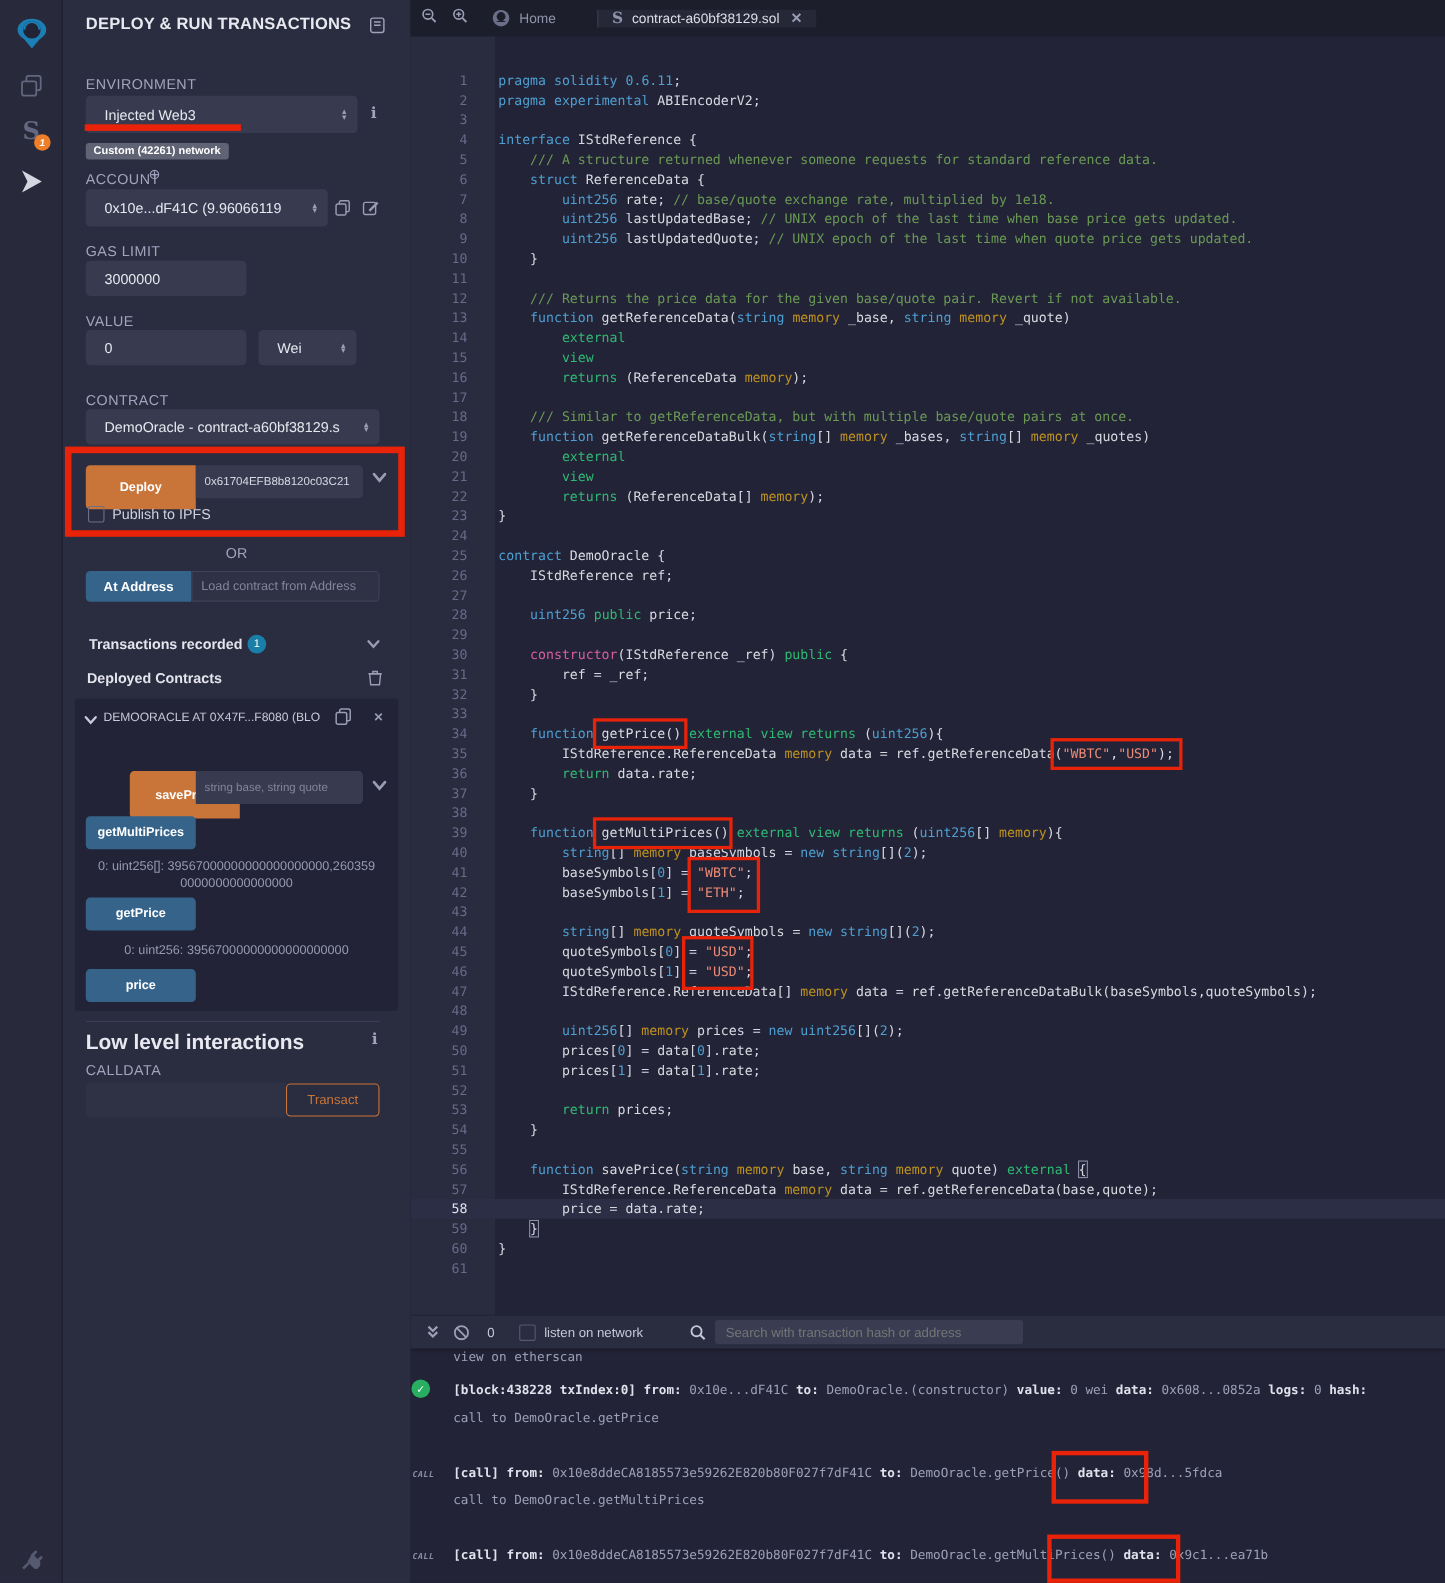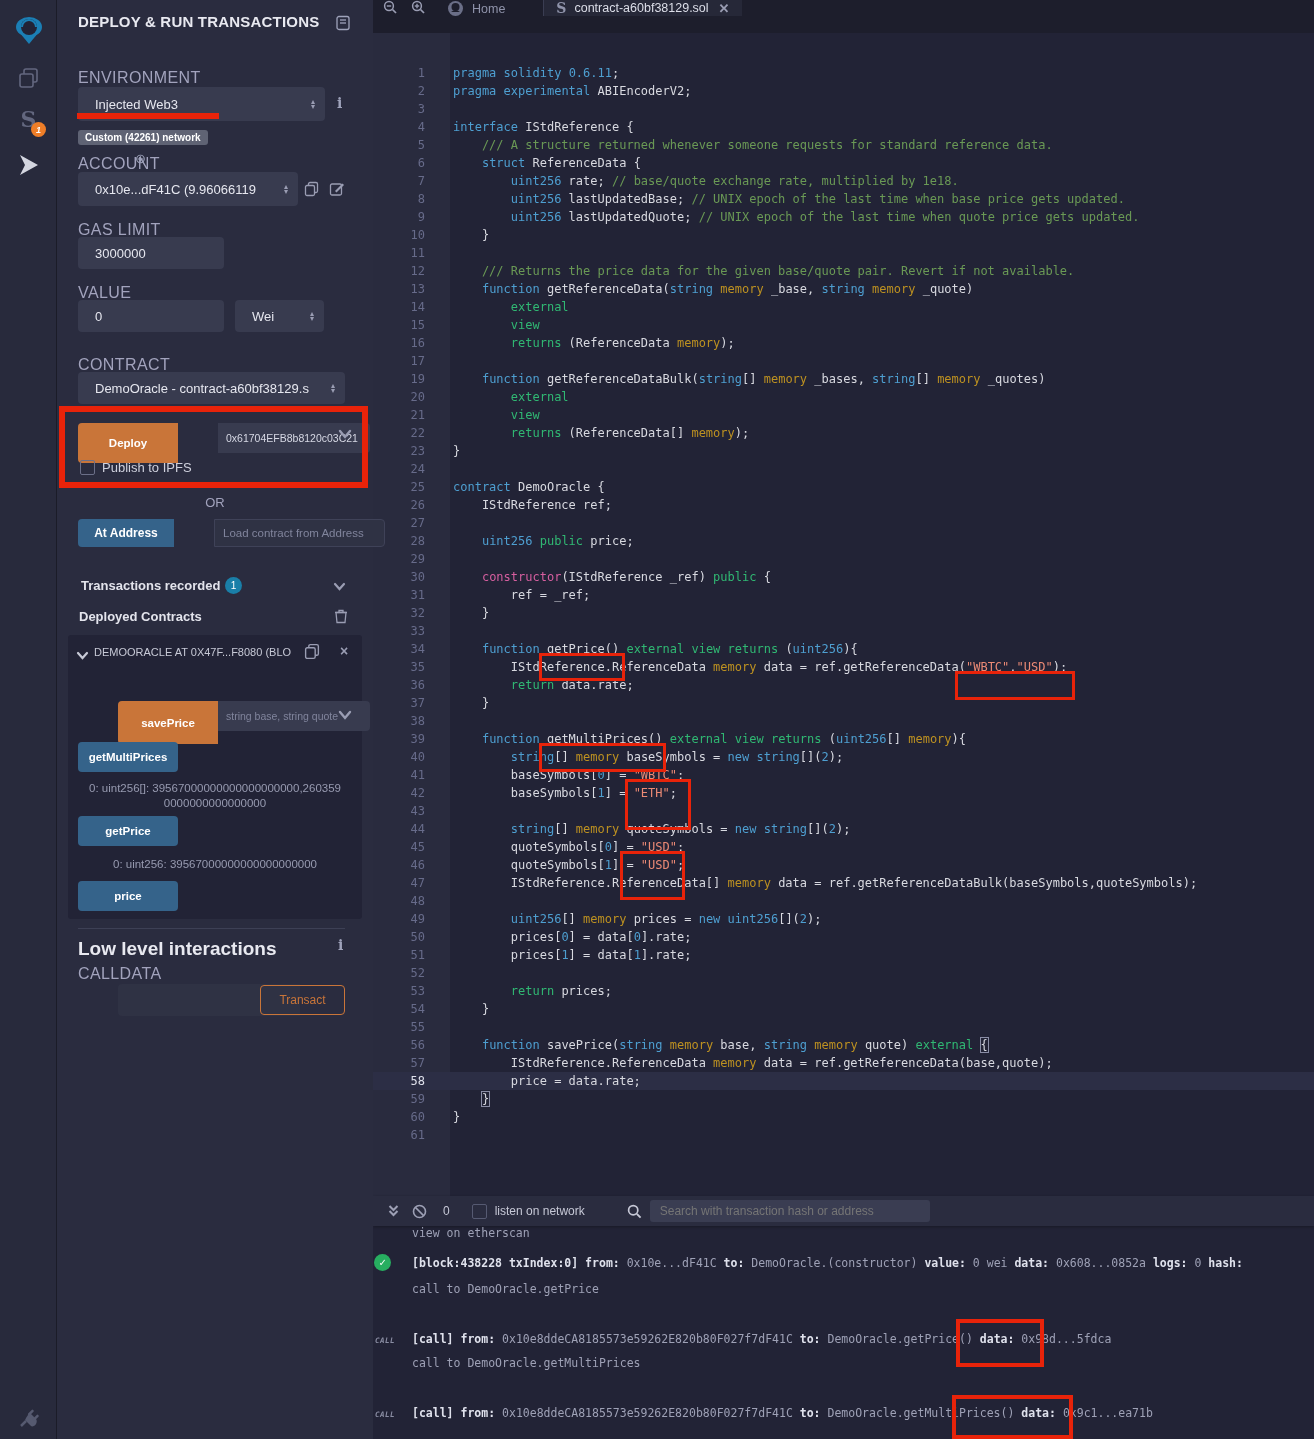--- a/index.html
+++ b/index.html
@@ -15,49 +15,49 @@
   .ib-icon { position:absolute; left:0; width:57px; display:flex; justify-content:center; }
   .s-glyph { font-weight:bold; font-size:22px; color:#63677f; font-family:"DejaVu Serif", serif; }
   .ib-badge { position:absolute; left:31px; top:16px; width:15px; height:15px; border-radius:50%;
     background:#ef7e28; color:#fff; font-size:9px; font-weight:bold;
     display:flex; align-items:center; justify-content:center; font-style:italic; }
   
   #sidepanel { position:absolute; left:57px; top:0; width:316px; height:100%;
     background:#2a2c3f; z-index:2; }
   .abs { position:absolute; }
   .panel-title { left:21px; top:13px; font-size:15px; font-weight:bold; color:#e8e9f0; letter-spacing:.2px; }
-  .lbl { font-size:16px; color:#a2a3bd; letter-spacing:.4px; }
+  .lbl { font-size:13px; color:#a2a3bd; letter-spacing:.4px; }
   .selbox { background:#383b4f; border-radius:4px; color:#e6e7ef; font-size:13px;
     display:flex; align-items:center; padding:0 10px 0 17px; }
   .selbox .grow { flex:1; white-space:nowrap; overflow:hidden; }
   .stepper { display:flex; flex-direction:column; line-height:5px; font-size:8px; color:#9a9db3; margin-left:4px; }
   .inputbox { background:#383b4f; border:none; border-radius:4px; color:#e6e7ef;
     font-size:13px; padding:0 10px 0 17px; outline:none; }
   .info-i { font-family:"DejaVu Serif", serif; font-weight:bold; font-style:normal;
     font-size:14px; color:#9fa3bb; }
   .net-badge { background:#5f6374; color:#fff; font-size:10px; font-weight:bold;
     border-radius:3px; padding:2px 7px; display:inline-block; }
   .btn { border:none; border-radius:4px; font-size:11.5px; font-weight:bold; color:#fff;
     display:flex; align-items:center; justify-content:center; cursor:pointer; }
   .btn-orange { background:#c97539; }
   .btn-blue { background:#35638a; }
   .argfield { background:#383b4f; border:none; color:#d6d8e4; font-size:10.5px; padding:13px 8px;
-    outline:none;margin-left:40px; }
+    outline:none; }
   .argfield::placeholder, .inputbox::placeholder { color:#80849c; }
   .checkbox { width:15px; height:15px; border:1px solid #6b6f88; border-radius:2px; background:transparent; }
   .chev { color:#9a9db3; font-size:13px; }
   .card { position:absolute; left:11px; top:635px; width:294px; height:284px;
     background:#222336; border-radius:3px; }
   .out-txt { font-size:11.5px; color:#979ab0; text-align:center; word-break:break-all; line-height:15px; }
   .divider { border-top:1px solid #3d4055; }
   .icon-svg { stroke:#9a9db3; fill:none; stroke-width:1.3; }
   
   #main { position:absolute; left:373px; top:0; width:941px; height:100%; background:#222336; }
   #tabbar { position:absolute; left:0; top:0; width:100%; height:33px; background:#1d1e2c;
-    display:flex; align-items:flex-start; }
+    display:flex; align-items:center; }
   .tab { display:flex; align-items:center; font-size:12.5px; color:#8f93aa; padding:0 12px; }
   .tab.active { background:#262838; color:#dcdee8; border-left:1px solid #3a3d52; }
   .tab .x { margin-left:10px; color:#9a9db3; font-size:13px; font-weight:bold; }
   #editor { position:absolute; left:0; top:33px; width:100%; height:1163px; overflow:hidden; }
   #gutter-bg { position:absolute; left:0; top:0; width:77px; height:100%; background:#292b3e; }
   #code-lines { position:absolute; left:0; top:31px; width:100%;
     font-family:"DejaVu Sans Mono", monospace; font-size:12px; line-height:18px; }
   .cl { display:flex; height:18px; white-space:pre; }
   .cl.cur { background:#2c2e45; }
   .ln { width:77px; padding-right:25px; text-align:right; color:#676b8a; flex:none; }
@@ -318,20 +318,21 @@
         <div class="cl"><span class="ln">8</span><span class="ct"><span class="tk-p">        </span><span class="tk-k">uint256</span><span class="tk-p"> lastUpdatedBase; </span><span class="tk-c">// UNIX epoch of the last time when base price gets updated.</span></span></div>
         <div class="cl"><span class="ln">9</span><span class="ct"><span class="tk-p">        </span><span class="tk-k">uint256</span><span class="tk-p"> lastUpdatedQuote; </span><span class="tk-c">// UNIX epoch of the last time when quote price gets updated.</span></span></div>
         <div class="cl"><span class="ln">10</span><span class="ct"><span class="tk-p">    }</span></span></div>
         <div class="cl"><span class="ln">11</span><span class="ct"></span></div>
         <div class="cl"><span class="ln">12</span><span class="ct"><span class="tk-c">    /// Returns the price data for the given base/quote pair. Revert if not available.</span></span></div>
         <div class="cl"><span class="ln">13</span><span class="ct"><span class="tk-p">    </span><span class="tk-k">function</span><span class="tk-p"> getReferenceData(</span><span class="tk-k">string</span><span class="tk-p"> </span><span class="tk-o">memory</span><span class="tk-p"> _base, </span><span class="tk-k">string</span><span class="tk-p"> </span><span class="tk-o">memory</span><span class="tk-p"> _quote)</span></span></div>
         <div class="cl"><span class="ln">14</span><span class="ct"><span class="tk-g">        external</span></span></div>
         <div class="cl"><span class="ln">15</span><span class="ct"><span class="tk-g">        view</span></span></div>
         <div class="cl"><span class="ln">16</span><span class="ct"><span class="tk-p">        </span><span class="tk-g">returns</span><span class="tk-p"> (ReferenceData </span><span class="tk-o">memory</span><span class="tk-p">);</span></span></div>
         <div class="cl"><span class="ln">17</span><span class="ct"></span></div>
+        <div class="cl"><span class="ln">18</span><span class="ct"><span class="tk-c">    /// Similar to getReferenceData, but with multiple base/quote pairs at once.</span></span></div>
         <div class="cl"><span class="ln">19</span><span class="ct"><span class="tk-p">    </span><span class="tk-k">function</span><span class="tk-p"> getReferenceDataBulk(</span><span class="tk-k">string</span><span class="tk-p">[] </span><span class="tk-o">memory</span><span class="tk-p"> _bases, </span><span class="tk-k">string</span><span class="tk-p">[] </span><span class="tk-o">memory</span><span class="tk-p"> _quotes)</span></span></div>
         <div class="cl"><span class="ln">20</span><span class="ct"><span class="tk-g">        external</span></span></div>
         <div class="cl"><span class="ln">21</span><span class="ct"><span class="tk-g">        view</span></span></div>
         <div class="cl"><span class="ln">22</span><span class="ct"><span class="tk-p">        </span><span class="tk-g">returns</span><span class="tk-p"> (ReferenceData[] </span><span class="tk-o">memory</span><span class="tk-p">);</span></span></div>
         <div class="cl"><span class="ln">23</span><span class="ct"><span class="tk-p">}</span></span></div>
         <div class="cl"><span class="ln">24</span><span class="ct"></span></div>
         <div class="cl"><span class="ln">25</span><span class="ct"><span class="tk-k">contract</span><span class="tk-p"> DemoOracle {</span></span></div>
         <div class="cl"><span class="ln">26</span><span class="ct"><span class="tk-p">    IStdReference ref;</span></span></div>
         <div class="cl"><span class="ln">27</span><span class="ct"></span></div>
         <div class="cl"><span class="ln">28</span><span class="ct"><span class="tk-p">    </span><span class="tk-k">uint256</span><span class="tk-p"> </span><span class="tk-g">public</span><span class="tk-p"> price;</span></span></div>

